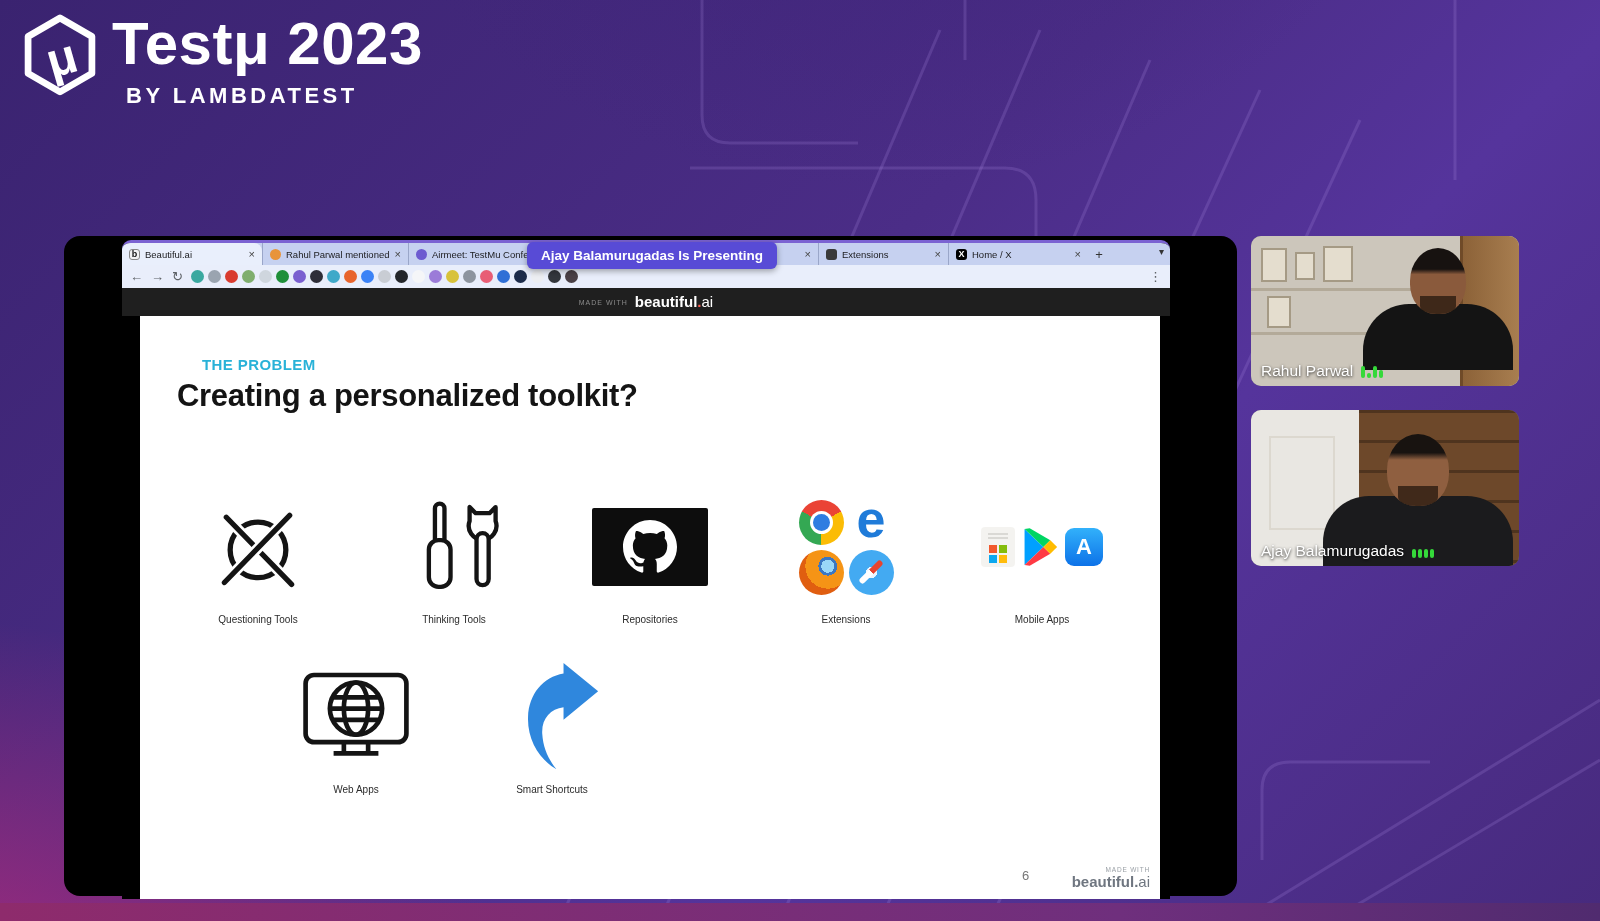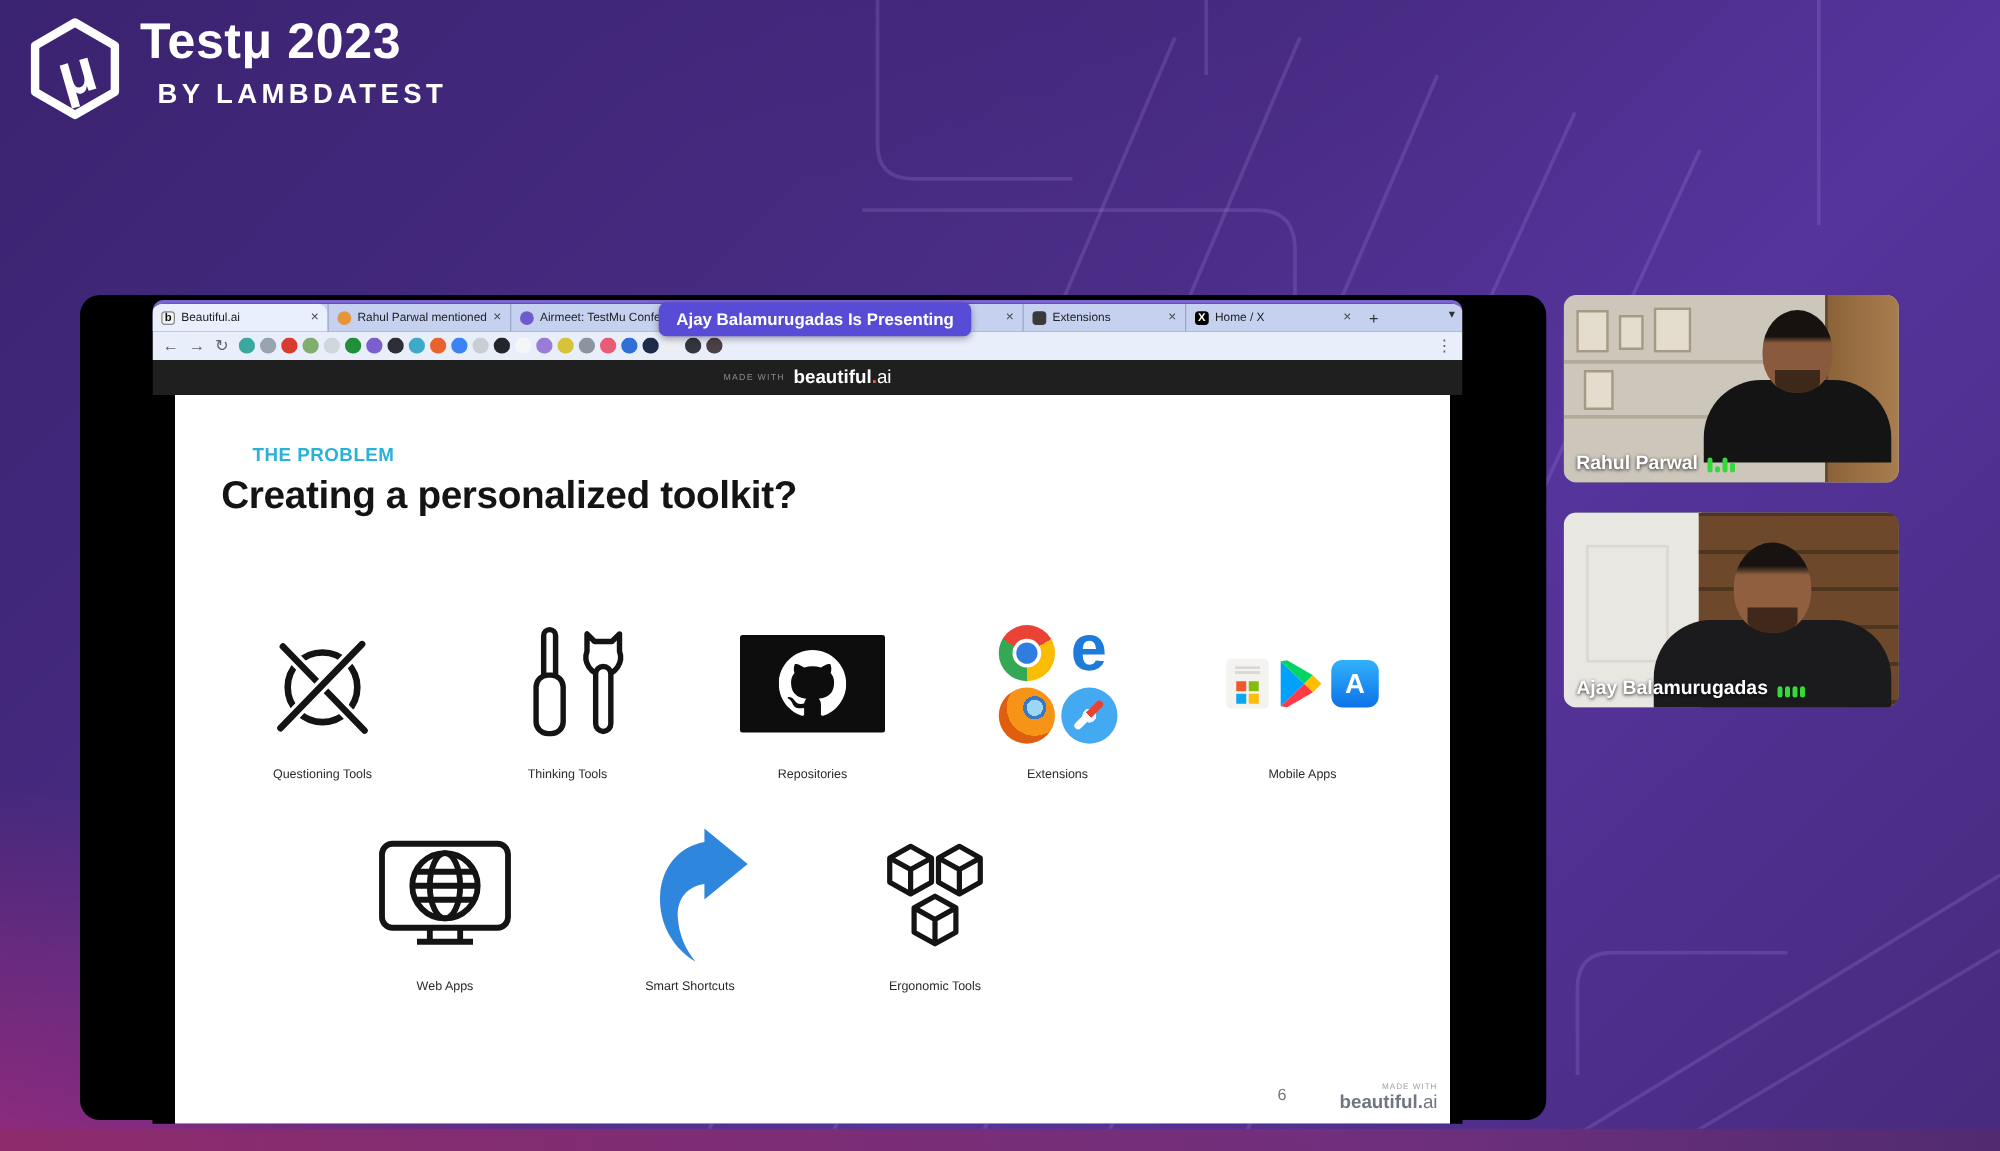--- a/index.html
+++ b/index.html
@@ -9,21 +9,21 @@
       radial-gradient(1100px 800px at -5% 115%, rgba(186,42,122,.95) 0%, rgba(186,42,122,0) 55%),
       radial-gradient(900px 700px at 55% -25%, rgba(60,34,120,.55), rgba(60,34,120,0) 60%),
       linear-gradient(135deg,#3a2370 0%,#4b2d87 45%,#55349c 65%,#472a7d 100%);}
   .bglines{position:absolute;left:0;top:0;z-index:0;}
   .bottomstrip{position:absolute;left:0;bottom:0;width:1600px;height:18px;z-index:1;
     background:linear-gradient(90deg,#8e2b6c,#6f2f7d 70%,#502b6f);}
 
   
   .logo{position:absolute;left:18px;top:12px;z-index:2;display:flex;align-items:flex-start;gap:10px;}
   .logo-texts{display:flex;flex-direction:column;}
-  .event-title{color:#fff;font-size:40px;font-weight:800;line-height:1.05;letter-spacing:.5px;}
+  .event-title{color:#fff;font-size:60px;font-weight:800;line-height:1.05;letter-spacing:.5px;}
   .event-sub{color:#fff;font-size:22px;font-weight:700;letter-spacing:3.5px;margin:8px 0 0 14px;}
 
   
   .present-banner{position:absolute;left:527px;top:242px;z-index:40;height:27px;padding:0 14px;
     background:#584bd6;border-radius:6px;color:#fff;font-size:13.5px;font-weight:700;
     display:flex;align-items:center;box-shadow:0 2px 6px rgba(0,0,0,.35);}
 
   
   .screen{position:absolute;left:64px;top:236px;width:1173px;height:660px;background:#000;border-radius:16px;z-index:5;}
   .browser{position:absolute;left:58px;top:4px;width:1048px;height:656px;background:#000;
@@ -120,21 +120,21 @@
   .person .head::after{content:"";position:absolute;bottom:0;left:18%;width:64%;height:28%;
     background:rgba(30,18,10,.7);border-radius:0 0 45% 45%;}
   .person .body{margin:-10px auto 0;border-radius:46px 46px 0 0;}
   .p1{left:112px;top:12px;width:150px;}
   .p1 .head{width:56px;height:66px;background:linear-gradient(180deg,#171210 0 32%,#8a5a3c 40%);}
   .p1 .body{width:150px;height:66px;background:#141414;}
   .p2{left:72px;top:24px;width:190px;}
   .p2 .head{width:62px;height:72px;background:linear-gradient(180deg,#181310 0 26%,#8f5f40 36%);}
   .p2 .body{width:190px;height:74px;background:#1b1b1d;}
   .namebar{position:absolute;left:10px;bottom:6px;display:flex;align-items:flex-end;gap:8px;z-index:3;}
-  .pname{color:#fff;font-size:15.5px;font-weight:700;text-shadow:0 1px 3px rgba(0,0,0,.85);}
+  .pname{color:#fff;font-size:15.5px;font-weight:400;text-shadow:0 1px 3px rgba(0,0,0,.85);}
   .bars{display:inline-flex;align-items:flex-end;gap:2.5px;padding-bottom:2px;}
   .bars i{display:block;width:3.5px;border-radius:2px;background:#35d93a;}
 </style>
 </head>
 <body>
 
 <div class="stage">
 
   <svg class="bglines" width="1600" height="921">
     <g stroke="#a88ae0" stroke-opacity="0.22" stroke-width="3" fill="none">
@@ -338,36 +338,20 @@
             <div class="cell-label">Web Apps</div>
           </div>
           <div class="cell">
             <div class="iconbox">
               <svg width="98" height="110" viewBox="0 0 110 124">
                 <path fill="#2f87dd" d="M60,121 C41,110 27,88 28,62 C29,36 45,17 68,13 L68,1 L107,33 L68,65 L68,51 C53,53 43,64 44,81 C45,97 51,110 60,121 Z"></path>
               </svg>
             </div>
             <div class="cell-label">Smart Shortcuts</div>
           </div>
-          <div class="cell">
-            <div class="iconbox">
-              <svg width="104" height="92" viewBox="0 0 112 96">
-                <defs>
-                  <g id="cubeU" fill="none" stroke="#141414" stroke-width="4.5" stroke-linejoin="round">
-                    <path d="M0,-21 L18,-11 L18,10 L0,20 L-18,10 L-18,-11 Z"></path>
-                    <path d="M-18,-11 L0,-1 L18,-11 M0,-1 L0,20"></path>
-                  </g>
-                </defs>
-                <use href="#cubeU" x="35" y="26"></use>
-                <use href="#cubeU" x="77" y="26"></use>
-                <use href="#cubeU" x="56" y="69"></use>
-              </svg>
-            </div>
-            <div class="cell-label">Ergonomic Tools</div>
-          </div>
         </div>
 
         <div class="pagenum">6</div>
         <div class="bfooter">
           <div class="bf-small">MADE WITH</div>
           <div><span class="bf-brand">beautiful</span><span class="bf-brand">.</span><span class="bf-ai">ai</span></div>
         </div>
       </div>
     </div>
   </div>

